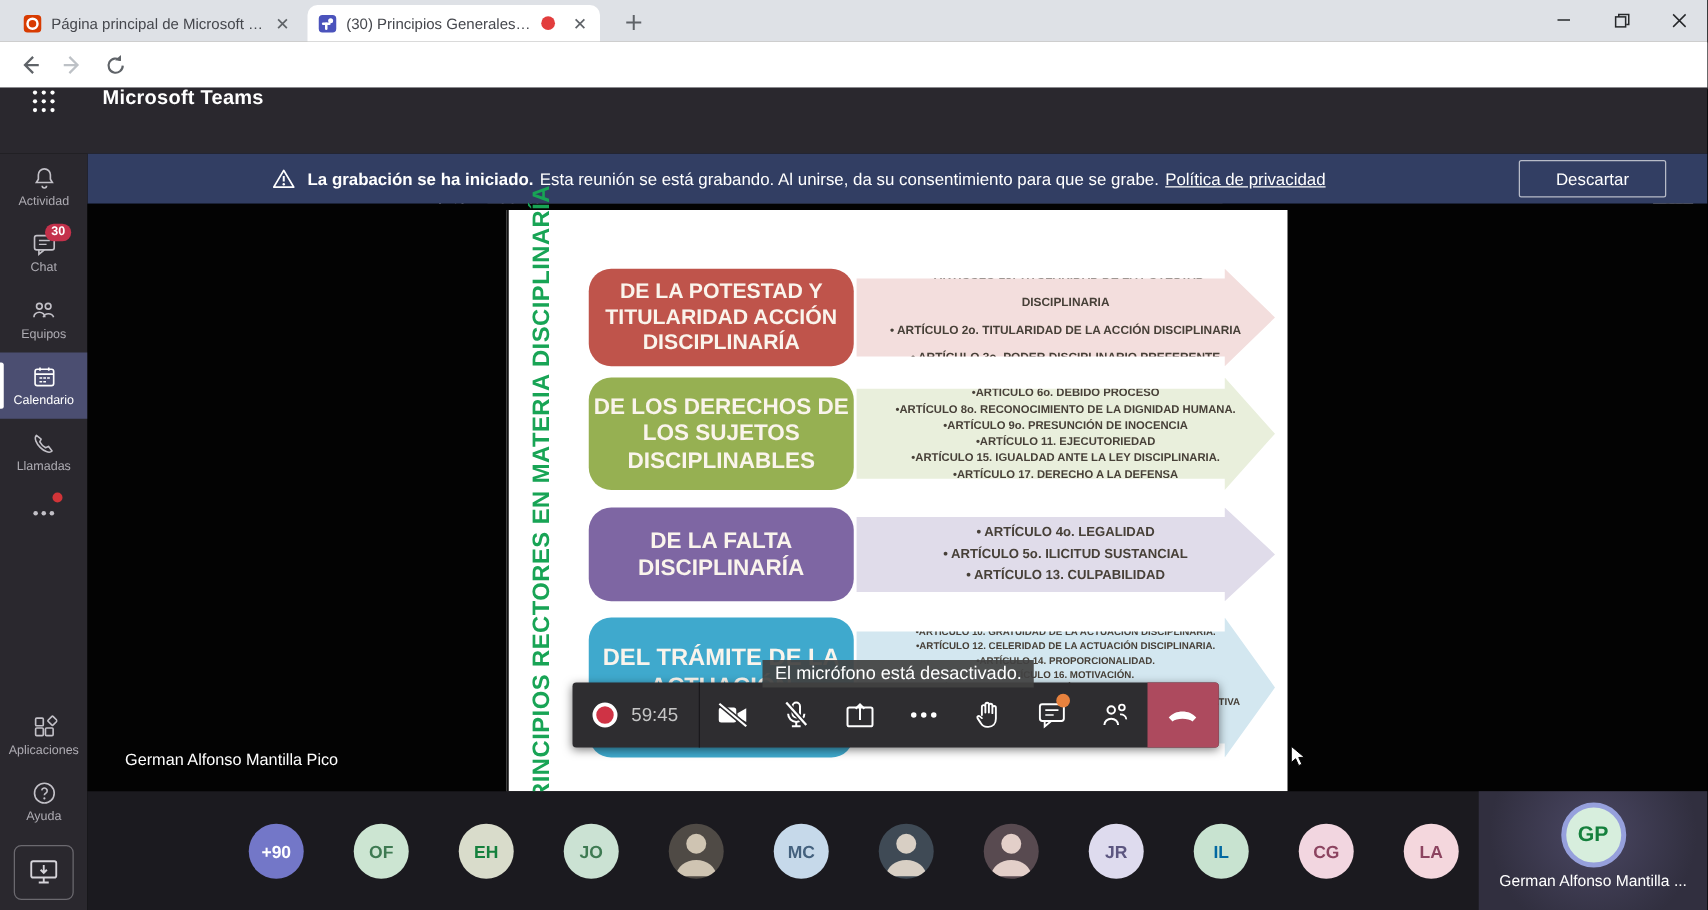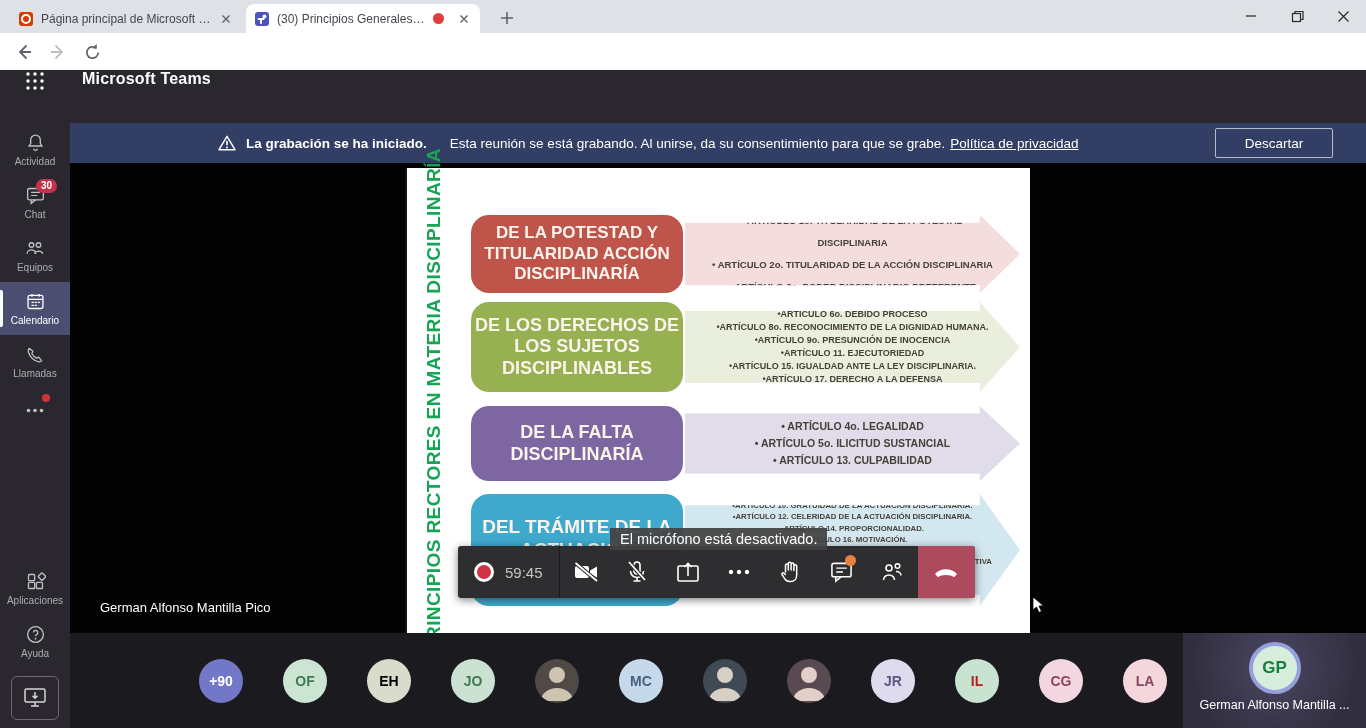--- a/index.html
+++ b/index.html
@@ -36,21 +36,21 @@
   .waffle{margin-left:24px;color:#fff}
   .teams-title{color:#fff;font-size:16px;font-weight:bold;margin-left:36px;letter-spacing:.2px}
   .compose{position:absolute;left:349px;top:84px;color:#fff}
   .teams-search{position:absolute;left:390px;top:80px;width:588px;height:31px;background:#3b393f;border-radius:3px;display:flex;align-items:center;padding:0 10px;color:#b9b7bd;font-size:13.5px;gap:8px}
   .gv-avatar{position:absolute;left:1322px;top:80px;width:33px;height:33px;border-radius:50%;background:#f0e2c5;color:#8a6a33;font-size:12px;font-weight:bold;display:flex;align-items:center;justify-content:center}
   .gv-presence{position:absolute;left:1344px;top:102px;width:12px;height:12px;border-radius:50%;background:#c4314b;border:2px solid #2a282e}
 
   
   .rec-banner{position:absolute;left:70px;top:123px;width:1296px;height:40px;background:#323e63;display:flex;align-items:center;color:#fff;font-size:13.5px}
   .rec-banner .warn{margin-left:148px;margin-right:10px;color:#fff}
-  .rec-banner b{margin-right:23px}
+  .rec-banner b{margin-right:5px}
   .rec-banner .lnk{text-decoration:underline;margin-left:5px;cursor:pointer}
   .dismiss-btn{position:absolute;right:33px;top:5px;height:30px;min-width:118px;border:1px solid rgba(255,255,255,.65);border-radius:2px;background:transparent;color:#fff;font-size:13.5px;display:flex;align-items:center;justify-content:center;font-family:inherit}
 
   
   .rail{position:absolute;left:0;top:123px;width:70px;height:605px;background:#2a282e;display:flex;flex-direction:column;align-items:stretch}
   .rail-item{height:53px;display:flex;flex-direction:column;align-items:center;justify-content:center;gap:3px;color:#c2c0c7;position:relative}
   .rail-item .lbl{font-size:10px;color:#aeacb3}
   .rail-item.active{background:#4b4e71;color:#fff}
   .rail-item.active .lbl{color:#fff}
   .rail-item.active::before{content:"";position:absolute;left:0;top:8px;bottom:8px;width:3px;background:#fff;border-radius:0 2px 2px 0}
@@ -464,21 +464,21 @@
     <svg width="14" height="18" viewBox="0 0 14 18">
         <path d="M1 1 L1 14 L4.5 11 L7 16.5 L9.5 15.3 L7 10 L11.5 9.8 Z" fill="#fff" stroke="#000" stroke-width="0.8"></path>
       </svg>
   </span>
 </div>
 
 <div class="filmstrip">
   <div class="avatar-row" id="avatar-row">
       <div class="p-avatar" style="background: rgb(115, 119, 200); color: rgb(255, 255, 255);">+90</div>
       <div class="p-avatar" style="background: rgb(204, 229, 210); color: rgb(62, 122, 82);">OF</div>
-      <div class="p-avatar" style="background: rgb(217, 220, 203); color: #000000;">EH</div>
+      <div class="p-avatar" style="background: rgb(217, 220, 203); color: #15803d;">EH</div>
       <div class="p-avatar" style="background: rgb(203, 226, 211); color: rgb(62, 122, 82); text-align: right;">JO</div>
       <div class="p-avatar" style="background: rgb(79, 74, 69); color: rgb(207, 196, 178);">
         <svg width="44" height="44" viewBox="0 0 44 44">
           <circle cx="22" cy="16" r="8" fill="#cfc4b2"></circle>
           <path d="M6 42 a16 13 0 0 1 32 0 Z" fill="#cfc4b2"></path>
         </svg>
       </div>
       <div class="p-avatar" style="background: rgb(198, 217, 234); color: rgb(68, 97, 126);">MC</div>
       <div class="p-avatar" style="background: rgb(63, 74, 85); color: rgb(216, 207, 196);">
         <svg width="44" height="44" viewBox="0 0 44 44">
@@ -486,21 +486,21 @@
           <path d="M6 42 a16 13 0 0 1 32 0 Z" fill="#d8cfc4"></path>
         </svg>
       </div>
       <div class="p-avatar" style="background: rgb(88, 74, 80); color: rgb(227, 207, 201);">
         <svg width="44" height="44" viewBox="0 0 44 44">
           <circle cx="22" cy="16" r="8" fill="#e3cfc9"></circle>
           <path d="M6 42 a16 13 0 0 1 32 0 Z" fill="#e3cfc9"></path>
         </svg>
       </div>
       <div class="p-avatar" style="background: rgb(222, 219, 238); color: rgb(92, 86, 128);">JR</div>
-      <div class="p-avatar" style="background: rgb(200, 227, 208); color: #b91c1c;">IL</div>
+      <div class="p-avatar" style="background: rgb(200, 227, 208); color: #0369a1;">IL</div>
       <div class="p-avatar" style="background: rgb(242, 214, 224); color: rgb(140, 68, 96);">CG</div>
       <div class="p-avatar" style="background: rgb(244, 215, 221); color: rgb(140, 68, 96);">LA</div>
     </div>
   <div class="self-tile">
     <div class="self-avatar">GP</div>
     <div class="self-name">German Alfonso Mantilla ...</div>
   </div>
 </div>
 
 </body></html>

